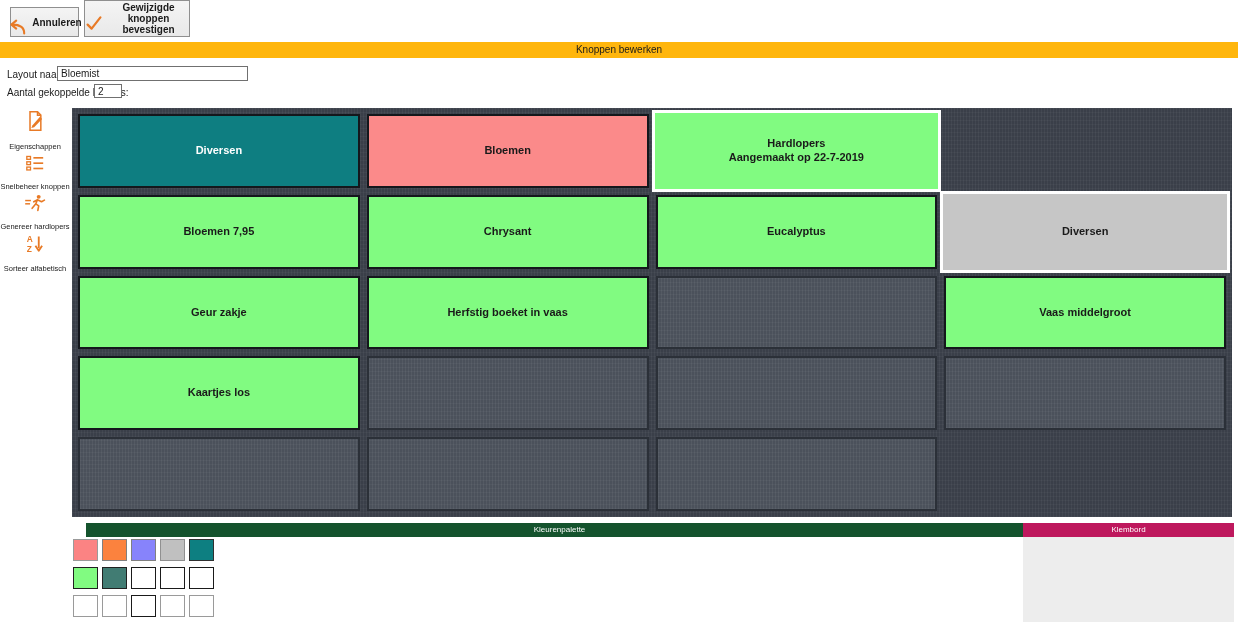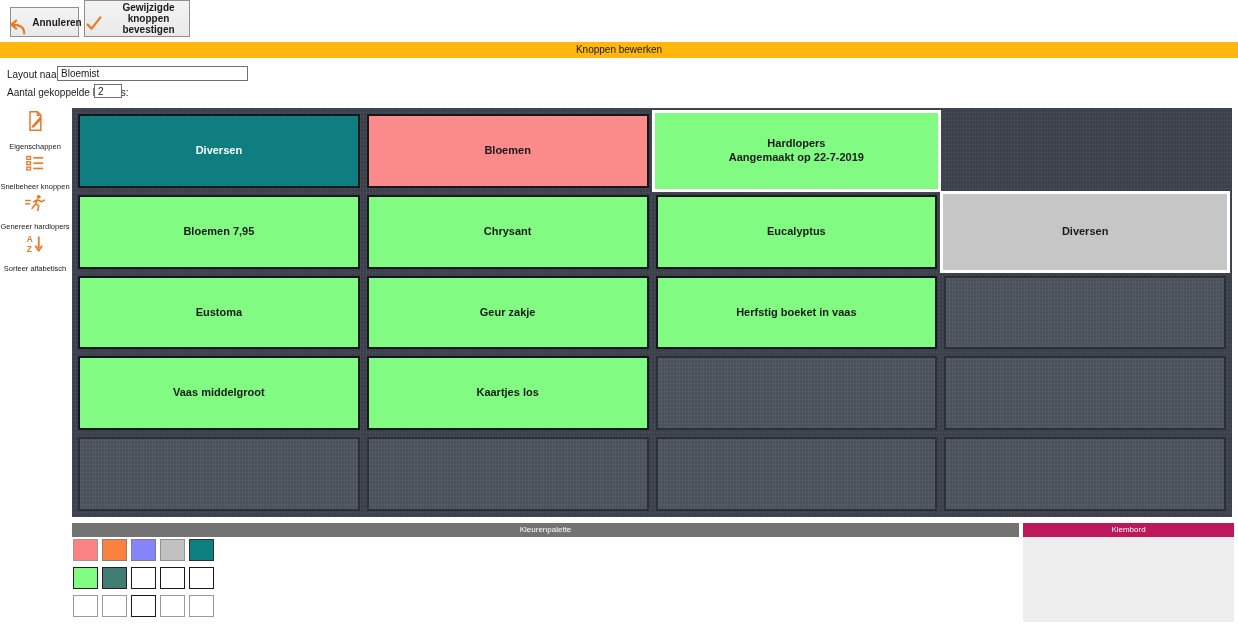--- a/index.html
+++ b/index.html
@@ -159,35 +159,34 @@
 <div id="grid-panel">
     <div class="cell button" style="background: rgb(14, 126, 129); color: rgb(255, 255, 255);">Diversen</div>
     <div class="cell button" style="background: rgb(251, 138, 138); color: rgb(26, 26, 26);">Bloemen</div>
     <div class="cell button highlighted" style="background: rgb(129, 251, 129); color: rgb(26, 26, 26);">Hardlopers
 Aangemaakt op 22-7-2019</div>
     <div class="cell none"></div>
     <div class="cell button" style="background: rgb(129, 251, 129); color: rgb(26, 26, 26);">Bloemen 7,95</div>
     <div class="cell button" style="background: rgb(129, 251, 129); color: rgb(26, 26, 26);">Chrysant</div>
     <div class="cell button" style="background: rgb(129, 251, 129); color: rgb(26, 26, 26);">Eucalyptus</div>
     <div class="cell button highlighted" style="background: rgb(198, 198, 198); color: rgb(26, 26, 26);">Diversen</div>
-    <div class="cell button" style="background: rgb(129, 251, 129); color: rgb(26, 26, 26);">Eustoma</div>
     <div class="cell button" style="background: rgb(129, 251, 129); color: rgb(26, 26, 26);">Geur zakje</div>
     <div class="cell button" style="background: rgb(129, 251, 129); color: rgb(26, 26, 26);">Herfstig boeket in vaas</div>
     <div class="cell empty"></div>
     <div class="cell button" style="background: rgb(129, 251, 129); color: rgb(26, 26, 26);">Vaas middelgroot</div>
     <div class="cell button" style="background: rgb(129, 251, 129); color: rgb(26, 26, 26);">Kaartjes los</div>
     <div class="cell empty"></div>
     <div class="cell empty"></div>
     <div class="cell empty"></div>
     <div class="cell empty"></div>
     <div class="cell empty"></div>
     <div class="cell empty"></div>
   </div>
 
-<div class="teal-bar" id="palette-bar" style="background: #737373;">Kleurenpalette</div>
+<div class="teal-bar" id="palette-bar" style="background: #14532d; margin-left: 14px;">Kleurenpalette</div>
 <div class="teal-bar" id="clipboard-bar" style="background: #be185d;">Klembord</div>
 <div id="clipboard-panel"></div>
 <div id="swatches">
     <div class="swatch" style="background: rgb(251, 131, 131); border-color: rgb(154, 154, 154);"></div>
     <div class="swatch" style="background: rgb(251, 130, 62); border-color: rgb(128, 128, 128);"></div>
     <div class="swatch" style="background: rgb(135, 131, 251); border-color: rgb(128, 128, 128);"></div>
     <div class="swatch" style="background: rgb(192, 192, 192); border-color: rgb(144, 144, 144);"></div>
     <div class="swatch" style="background: rgb(13, 127, 129); border-color: rgb(48, 48, 48);"></div>
     <div class="swatch" style="background: rgb(129, 251, 129); border-color: rgb(32, 32, 32);"></div>
     <div class="swatch" style="background: rgb(65, 124, 115); border-color: rgb(32, 32, 32);"></div>

